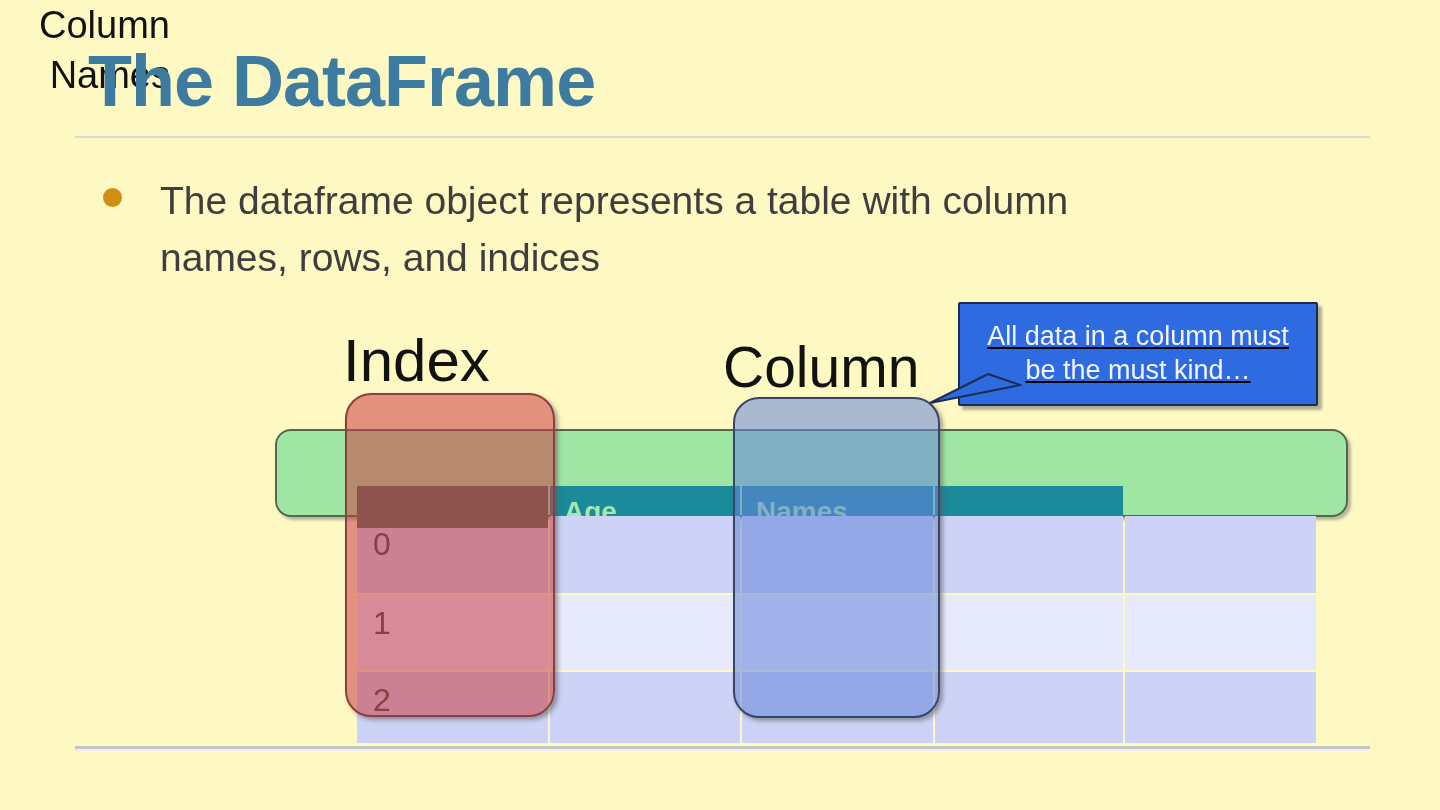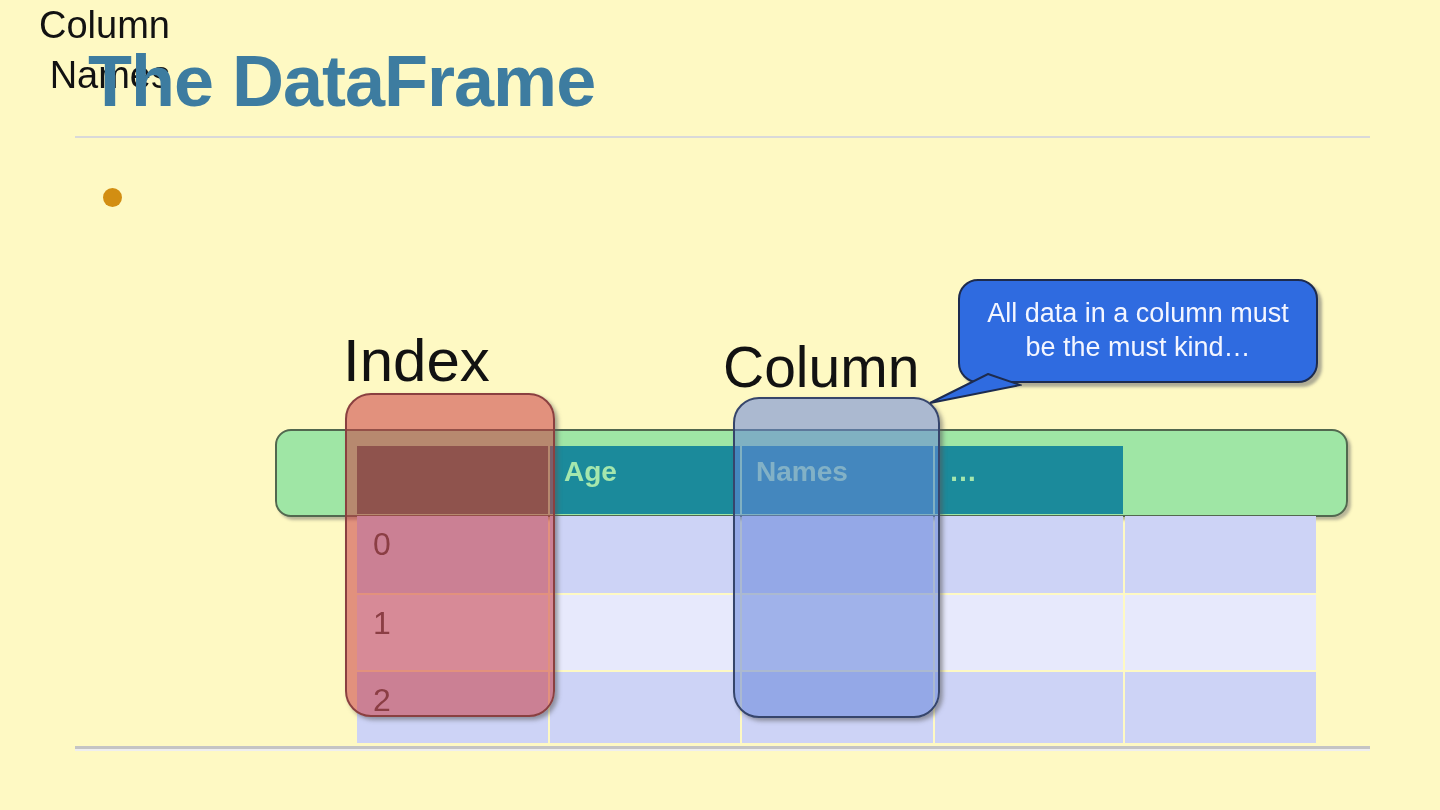--- a/index.html
+++ b/index.html
@@ -31,42 +31,42 @@
   .bullet-text span{display:block;}
 
   
   .lbl{position:absolute;color:#121212;text-align:left;}
   .lbl-index{left:343px;top:326px;width:214px;font-size:60px;}
   .lbl-column{left:723px;top:334px;width:218px;font-size:57px;}
   .lbl-colnames{left:85px;top:428px;width:170px;font-size:38px;line-height:1.32;text-align:right;color:#121212;}
   .lbl-colnames span{display:block;}
 
   
-  .callout{position:absolute;left:958px;top:279px;width:360px;height:104px;z-index:6;
-           background:var(--callout-blue,#2F6BE0);border:2px solid #1d2b4e;border-radius:20px;
+  .callout{position:absolute;left:958px;top:302px;width:360px;height:104px;z-index:6;
+           background:var(--callout-blue,#2F6BE0);border:2px solid #1d2b4e;border-radius:2px;
            box-shadow:4px 4px 3px rgba(110,110,110,.55);
-           display:flex;align-items:center;justify-content:center;}
+           display:flex;align-items:center;justify-content:center;text-decoration:underline;}
   .callout-text{color:#f4f6ff;font-size:27px;line-height:1.25;text-align:center;}
   .callout-text span{display:block;}
   .callout-tail{position:absolute;left:928px;top:373px;z-index:6;}
 
   
   .green-band{position:absolute;left:275px;top:429px;width:1073px;height:88px;z-index:1;
               background:var(--green-overlay,#9FE6A5);border:2px solid #52684f;border-radius:16px;
               box-shadow:3px 3px 3px rgba(100,100,100,.45);}
 
   
   .df-table{position:absolute;left:357px;top:446px;z-index:2;}
   .trow{display:grid;grid-template-columns:191px 190px 191px 188px 191px;column-gap:2px;}
   .trow.head{height:68px;}
   .trow.r0{height:77px;margin-top:2px;}
   .trow.r1{height:75px;margin-top:2px;}
   .trow.r2{height:71px;margin-top:2px;}
   .hcell{background:var(--header-teal,#1B8A9B);color:var(--header-text-green,#A5E7AD);
-         font-size:28px;font-weight:bold;padding:10px 0 0 14px;}
+         font-size:28px;font-weight:bold;padding:10px 0 0 14px;margin-top:40px;}
   .hcell.empty{position:relative;z-index:4;background:#47705A;}
   .bcell{font-size:32px;color:#3F4045;padding:10px 0 0 16px;}
   .r0 .bcell,.r2 .bcell{background:var(--row-dark,#CDD3F6);}
   .r1 .bcell{background:var(--row-light,#E7E9FC);}
 
   
   .hl{position:absolute;z-index:3;}
   .hl-index{left:345px;top:393px;width:210px;height:324px;border-radius:26px;
             background:rgba(202,60,68,.55);border:2px solid #8a4040;
             box-shadow:3px 3px 4px rgba(90,90,90,.55);}
@@ -76,20 +76,24 @@
 </style>
 </head>
 <body>
 
 <div class="slide">
 
   <div class="title">The DataFrame</div>
   <div class="divider-top"></div>
 
   <div class="bullet-dot"></div>
+  <div class="bullet-text">
+    <span>The dataframe object represents a table with column</span>
+    <span>names, rows, and indices</span>
+  </div>
 
   <div class="lbl lbl-index">Index</div>
   <div class="lbl lbl-column">Column</div>
 
   <div class="lbl-colnames">
     <span>Column</span>
     <span>Names</span>
   </div>
 
   <div class="green-band"></div>

